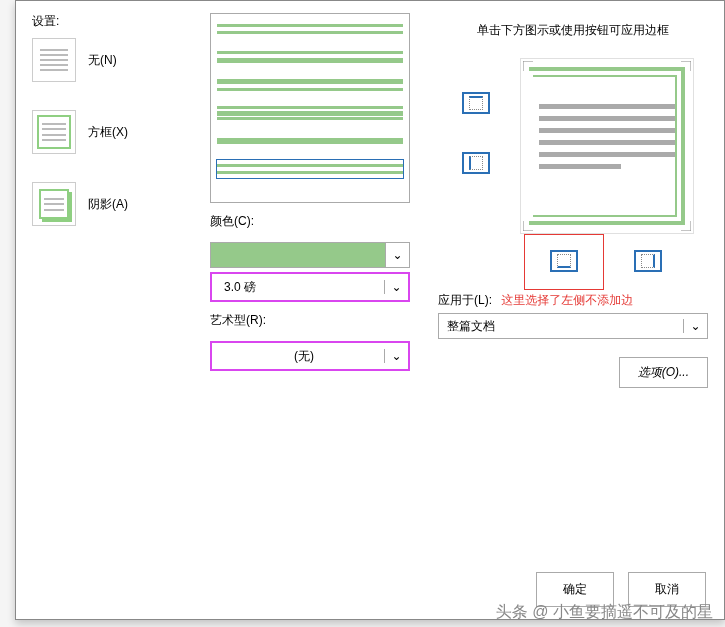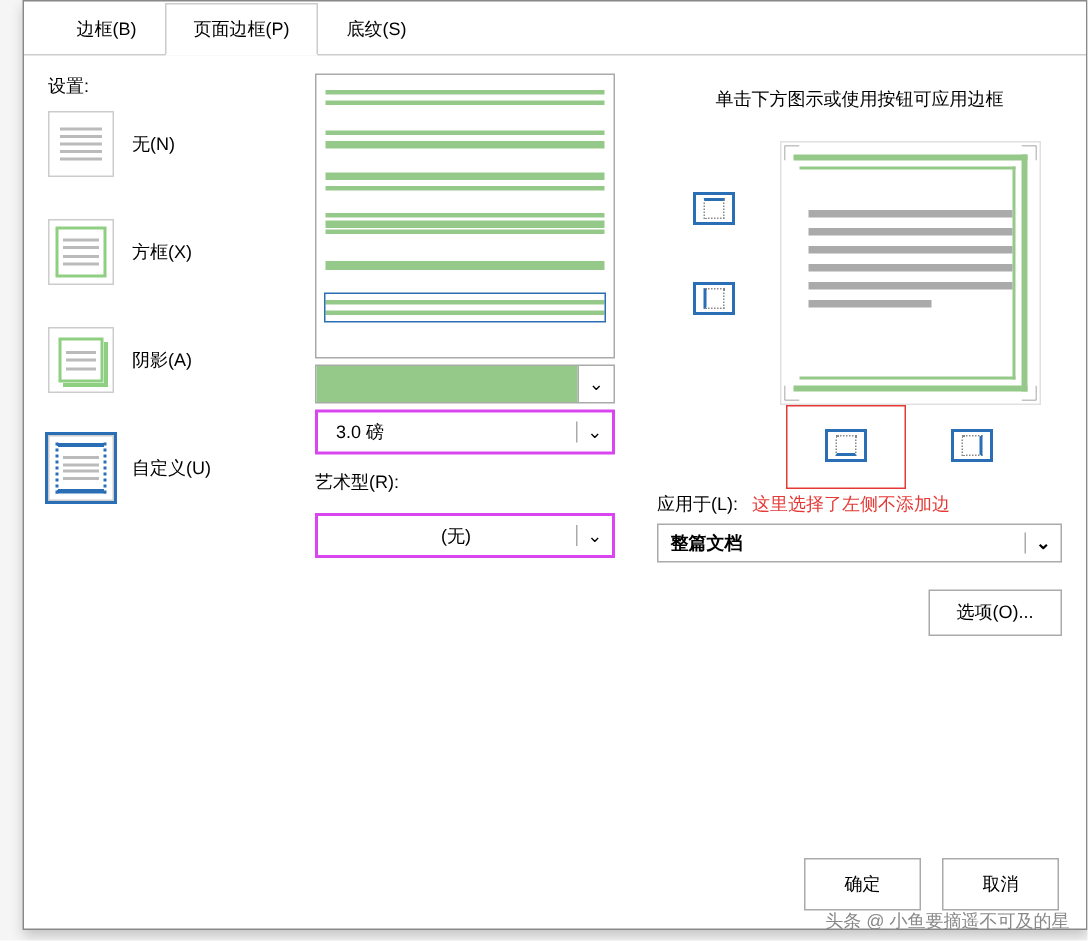--- a/index.html
+++ b/index.html
@@ -44,38 +44,33 @@
   .pg-text { position:absolute; left:18px; top:45px; right:18px; display:flex;flex-direction:column;gap:7px;}
   .pg-text .tl { height:5px; background:#aaa;}
   .edge-btn { position:absolute; width:28px; height:22px; border:2px solid #2a6fb5; background:#fff; display:flex;align-items:center;justify-content:center; }
   .edge-btn.top { left:24px; top:38px; }
   .edge-btn.left { left:24px; top:98px; }
   .edge-ico { width:14px;height:14px;border:1px dotted #888;}
   .mark { position:absolute; width:10px;height:10px; }
   .mark svg{display:block;}
   .apply-row{ margin-top:18px;}
   .red-note{ color:#e53935; margin-left:6px;}
-  .apply-sel{ display:flex;border:1px solid #aaa;height:26px;margin-top:4px;align-items:center;font-weight:bold;}
+  .apply-sel{ display:flex;border:1px solid #aaa;height:26px;margin-top:4px;align-items:center;}
   .apply-sel .val{flex:1;padding-left:8px;}
-  .opt-btn-row{ text-align:right; margin-top:18px;}
+  .opt-btn-row{ text-align:right; margin-top:18px;font-style:italic;}
   .btn{ display:inline-block; border:1px solid #aaa; padding:6px 18px; background:#fff; cursor:pointer;}
   .footer{ position:absolute; right:18px; bottom:12px; display:flex; gap:14px;}
   .footer .btn{ padding:8px 26px;}
-  .watermark{ position:absolute; right:12px; bottom:4px; color:#888; font-size:12px;margin-top:36px;}
+  .watermark{ position:absolute; right:12px; bottom:4px; color:#888; font-size:16px;margin-top:36px;}
 </style>
 </head>
 <body>
 
 <div class="dialog">
 
-  <div class="tabs">
-    <div class="tab">边框(B)</div>
-    <div class="tab active">页面边框(P)</div>
-    <div class="tab">底纹(S)</div>
-  </div>
 
   <div class="content">
 
     <div class="col settings">
       <div class="hdr">设置:</div>
 
       <div class="setting-item">
         <div class="thumb">
             <div class="thumb-inner">
               <div class="ln"></div>
@@ -101,31 +96,20 @@
       <div class="setting-item">
         <div class="thumb">
             <div class="thumb-inner shadow">
               <div class="ln"></div>
               <div class="ln"></div>
               <div class="ln"></div>
             </div>
           </div>
         <span>阴影(A)</span>
       </div>
-      <div class="setting-item">
-        <div class="thumb sel">
-            <div class="thumb-inner custom">
-              <div class="ln"></div>
-              <div class="ln"></div>
-              <div class="ln"></div>
-              <div class="ln"></div>
-            </div>
-          </div>
-        <span>自定义(U)</span>
-      </div>
     </div>
 
     <div class="col mid">
       <div class="style-box">
         <div class="style-opt">
             <div class="sl"></div>
             <div class="sl"></div>
           </div>
         <div class="style-opt">
             <div class="sl"></div>
@@ -142,20 +126,21 @@
           </div>
         <div class="style-opt single">
             <div class="sl" style="height:6px"></div>
           </div>
         <div class="style-opt sel">
             <div class="sl"></div>
             <div class="sl"></div>
           </div>
       </div>
 
+      <div class="hdr" style="margin-top:10px">颜色(C):</div>
       <div class="color-row">
         <div class="color-sw"></div>
         <div class="dd-btn">⌄</div>
       </div>
 
       <div class="width-row">
         <div class="val">3.0 磅</div>
         <div class="dd-btn">⌄</div>
       </div>
 

